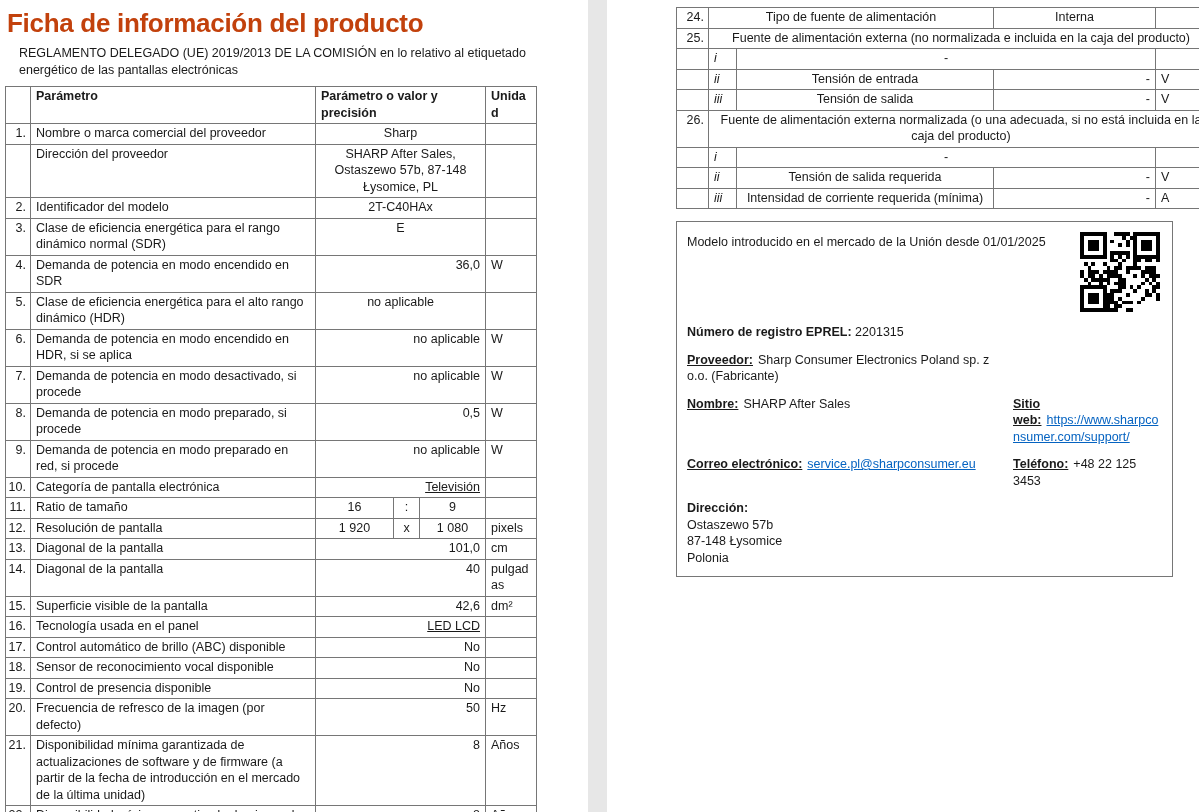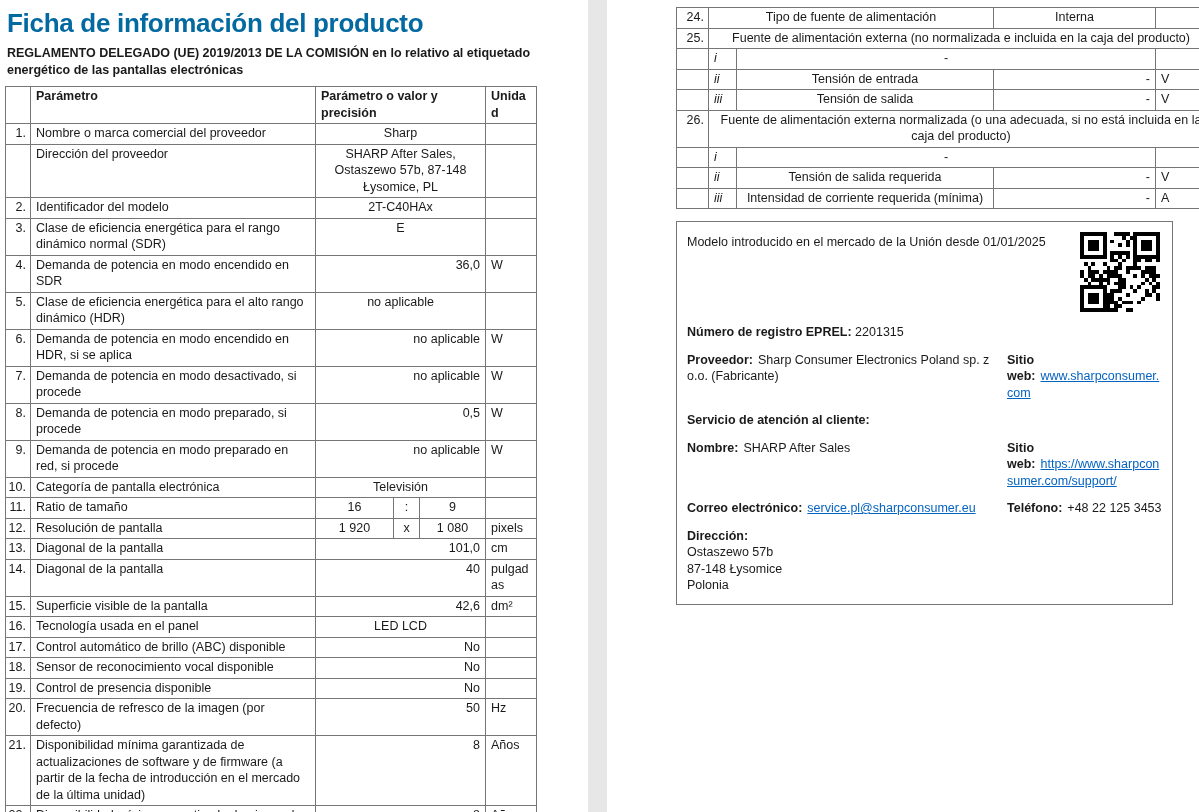--- a/index.html
+++ b/index.html
@@ -5,45 +5,45 @@
   html,body{margin:0;padding:0;}
   body{
     width:1199px;height:812px;position:relative;overflow:hidden;
     background:#ffffff;color:#1a1a1a;
     font-family:"Liberation Sans", sans-serif;font-size:12.5px;line-height:1.32;
   }
   .page-gap{position:absolute;left:588px;top:0;width:19px;height:812px;background:#e7e7e7;}
   .left-page{position:absolute;left:5px;top:0;width:532px;}
   .right-page{position:absolute;left:658px;top:7px;width:537px;margin-left:18px;}
 
-  h1{font-size:26px;font-weight:700;color:#0369a1;margin:6px 0 5px 2px;letter-spacing:-0.3px;}
-  .subtitle{margin:0 2px 8px 2px;width:528px;font-weight:bold;}
+  h1{font-size:26px;font-weight:700;color:#c2410c;margin:6px 0 5px 2px;letter-spacing:-0.3px;}
+  .subtitle{margin:0 2px 8px 14px;width:528px;}
 
   table{border-collapse:collapse;table-layout:fixed;font-size:12.5px;}
   #left-table{width:531px;}
   #right-table{width:537px;}
   td,th{border:1px solid #767676;padding:1px 5px 2px 5px;vertical-align:top;word-wrap:break-word;}
   th{text-align:left;font-weight:700;}
   .num{text-align:right;padding-right:4px;padding-left:1px;}
   .sep{text-align:center;padding-left:1px;padding-right:1px;}
   .subv{text-align:center;}
-  .ta-l{text-align:center;} .ta-r{text-align:right;} .ta-c{text-align:center;}
+  .ta-l{text-align:center;} .ta-r{text-align:right;} .ta-c{text-align:right;text-decoration:underline;}
   .unit{overflow-wrap:anywhere;}
   .sub-col{font-style:italic;}
 
   .info-box{
     box-sizing:border-box;margin-top:12px;width:497px;min-height:331px;
     border:1px solid #767676;padding:10px 10px 10px 10px;
   }
-  .ib-row{display:grid;grid-template-columns:320px 1fr;margin-bottom:11px;}
+  .ib-row{display:grid;grid-template-columns:320px 1fr;column-gap:6px;margin-bottom:11px;}
   .ib-top{display:flex;justify-content:space-between;align-items:flex-start;margin-bottom:12px;}
   .ib-top-text{max-width:420px;padding-top:2px;}
   .qr{width:80px;height:80px;flex:0 0 80px;margin-right:2px;}
   b{font-weight:700;}
-  .lbl{font-weight:700;margin-right:5px;}
+  .lbl{font-weight:700;margin-right:5px;text-decoration:underline;}
   a.link{color:#0563c1;text-decoration:underline;cursor:pointer;overflow-wrap:anywhere;}
   .addr-block{margin-bottom:0;}
 </style>
 </head>
 <body>
 
 <div class="page-gap"></div>
 
 <div class="left-page">
   <h1>Ficha de información del producto</h1>
@@ -513,28 +513,22 @@
       <div>
         <b>Número de registro EPREL:</b>
         <span>2201315</span>
       </div>
     </div>
 
     <div class="ib-row">
       <div>
         <b class="lbl">Proveedor:</b><span>Sharp Consumer Electronics Poland sp. z o.o. (Fabricante)</span>
       </div>
-      <div>
-        <b class="lbl">Sitio web:</b><a class="link">www.sharpconsumer.com</a>
-      </div>
     </div>
 
-    <div class="ib-row">
-      <b>Servicio de atención al cliente:</b>
-    </div>
 
     <div class="ib-row">
       <div>
         <b class="lbl">Nombre:</b><span>SHARP After Sales</span>
       </div>
       <div>
         <b class="lbl">Sitio web:</b><a class="link">https://www.sharpconsumer.com/support/</a>
       </div>
     </div>
 

